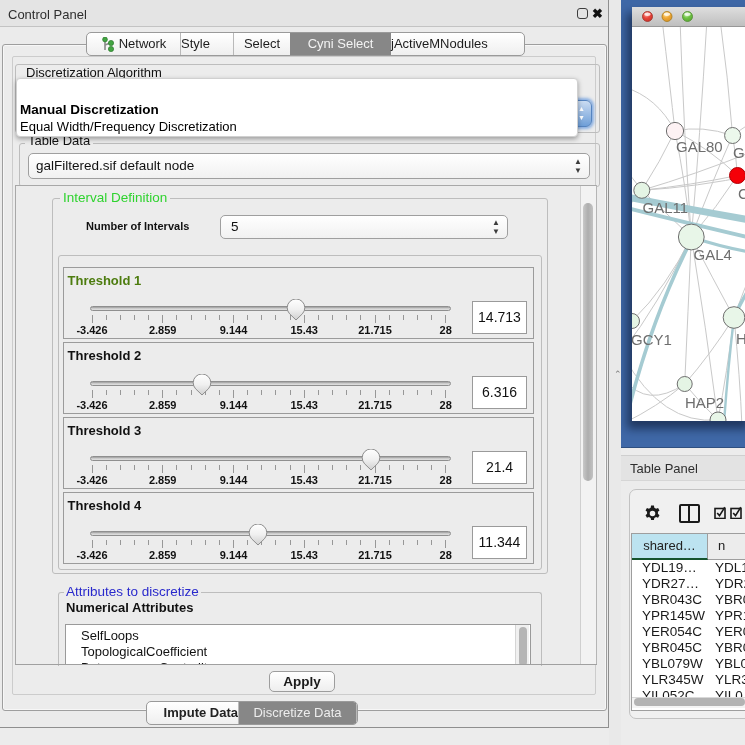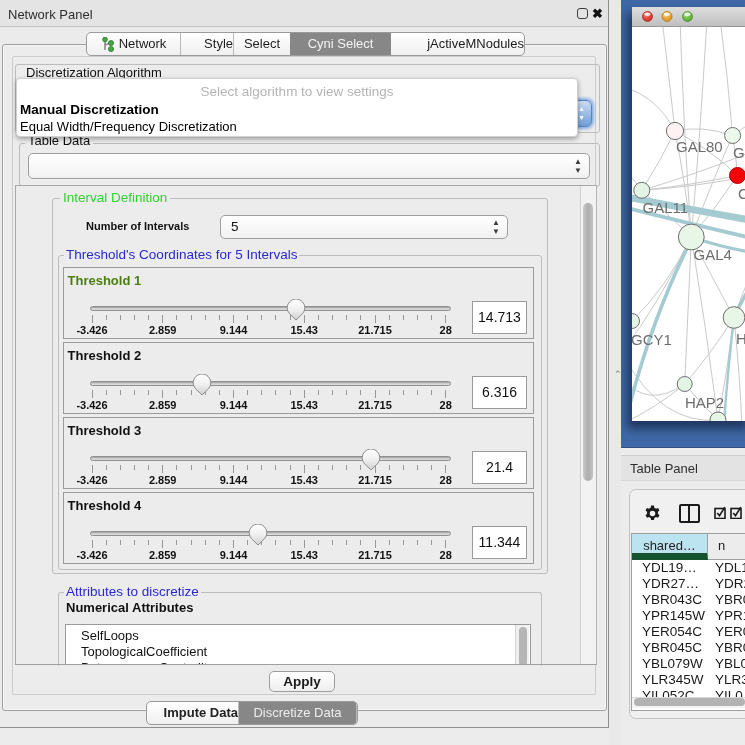--- a/index.html
+++ b/index.html
@@ -4,74 +4,74 @@
   * { margin:0; padding:0; box-sizing:content-box; }
   body { width:745px; height:745px; position:relative; overflow:hidden;
          font-family:"Liberation Sans", sans-serif; background:#ececec; }
   .abs { position:absolute; }
 </style></head>
 <body>
 
 <div class="abs" style="left:0;top:0;width:609px;height:728px;background:#ebebeb;border-right:1px solid #8f8f8f;border-bottom:1px solid #8f8f8f;box-sizing:border-box">
 
   <div class="abs" style="left:0;top:0;width:100%;height:27px;background:#e4e4e4;border-bottom:1px solid #c3c3c3;box-sizing:border-box">
-    <div class="abs" style="left:8px;top:7px;font-size:13px;color:#2e2e2e">Network Panel</div>
+    <div class="abs" style="left:8px;top:7px;font-size:13px;color:#2e2e2e">Control Panel</div>
     <div class="abs" style="left:577px;top:8px;width:9px;height:9px;border:1.8px solid #3d3d3d;border-radius:3px"></div>
     <div class="abs" style="left:592px;top:6px;font-size:13px;font-weight:bold;color:#111">✖</div>
   </div>
 
   <div class="abs" style="left:2px;top:44px;width:603px;height:665px;border:1px solid #9e9e9e;border-radius:3px;background:#ececec;box-shadow:inset 0 0 0 1px #f7f7f7"></div>
   <div class="abs" style="left:12px;top:56px;width:582px;height:637px;border:1px solid #cccccc;border-radius:2px"></div>
 
   <div class="abs" style="left:86px;top:32px;height:22px;display:flex;border:1px solid #9a9a9a;border-radius:5px;overflow:hidden;background:linear-gradient(#ffffff,#efefef);font-size:13px;color:#1c1c1c">
     <div style="width:93px;line-height:22px;display:flex;align-items:center;justify-content:center">
       <svg width="13" height="15" viewBox="0 0 13 15" style="margin-right:5px">
         <line x1="4" y1="3" x2="4" y2="13" stroke="#8a8a8a" stroke-width="1.6"></line>
         <line x1="4" y1="8" x2="9" y2="6" stroke="#8a8a8a" stroke-width="1.4"></line>
         <circle cx="4" cy="2.5" r="2.4" fill="#43a543" stroke="#2c7a2c" stroke-width="0.7"></circle>
         <circle cx="10" cy="6" r="2.6" fill="#43a543" stroke="#2c7a2c" stroke-width="0.7"></circle>
         <circle cx="10" cy="12" r="2.6" fill="#43a543" stroke="#2c7a2c" stroke-width="0.7"></circle>
       </svg>Network</div>
     <div style="width:1px;background:#b9b9b9"></div>
-    <div style="width:52px;line-height:22px;text-align:right">Style</div>
+    <div style="width:52px;line-height:22px;text-align:left">Style</div>
     <div style="width:1px;background:#b9b9b9"></div>
     <div style="width:56px;line-height:22px;text-align:center">Select</div>
     <div style="width:101px;line-height:22px;text-align:center;background:#878787;color:#f3f3f3">Cyni Select</div>
-    <div style="width:133px;line-height:22px;text-align:right">jActiveMNodules</div>
+    <div style="width:133px;line-height:22px;text-align:left">jActiveMNodules</div>
   </div>
 
   <div class="abs" style="left:15px;top:64px;width:583px;height:67px;border:1px solid #bdbdbd;border-radius:3px"></div>
   <div class="abs" style="left:23px;top:65px;font-size:13px;color:#111;background:#ececec;padding:0 3px">Discretization Algorithm</div>
 
   <div class="abs" style="left:572px;top:100px;width:20px;height:27px;border-radius:6px;background:linear-gradient(#cbdcf2,#6f9fd8);box-shadow:0 0 3px 2px rgba(120,165,225,0.85);border:1px solid #5584c0;box-sizing:border-box">
      <div class="abs" style="left:5px;top:3px;color:#fff;font-size:7px;line-height:9px">▲<br>▼</div>
   </div>
 
   <div class="abs" style="left:19px;top:143px;width:579px;height:42px;border:1px solid #bdbdbd;border-radius:3px"></div>
   <div class="abs" style="left:25px;top:133px;font-size:13px;color:#111;background:#ececec;padding:0 3px">Table Data</div>
   <div class="abs" style="left:28px;top:153px;width:562px;height:26px;border:1px solid #9f9f9f;border-radius:5px;background:linear-gradient(#ffffff,#f1f1f1);box-sizing:border-box">
+    <div class="abs" style="left:7px;top:4px;font-size:13.5px;color:#111">galFiltered.sif default node</div>
     <div class="abs" style="right:7px;top:3px;color:#3c3c3c;font-size:8px;line-height:9px;text-align:center">▲<br>▼</div>
   </div>
 
   <div class="abs" style="left:15px;top:185px;width:582px;height:480px;border:1px solid #a8a8a8;border-right:1px solid #b5b5b5;background:#ececec;box-sizing:border-box"></div>
 
   <div class="abs" style="left:580px;top:186px;width:16px;height:478px;background:#f2f2f2;border-left:1px solid #cfcfcf;box-sizing:border-box"></div>
   <div class="abs" style="left:583px;top:203px;width:10px;height:278px;border-radius:5px;background:linear-gradient(90deg,#c8c8c8,#adadad 50%,#c2c2c2)"></div>
 
   <div class="abs" style="left:52px;top:198px;width:494px;height:374px;border:1px solid #bdbdbd;border-radius:3px"></div>
   <div class="abs" style="left:60px;top:190px;font-size:13.5px;color:#2fd32f;background:#ececec;padding:0 3px">Interval Definition</div>
 
   <div class="abs" style="left:86px;top:220px;font-size:11px;font-weight:bold;color:#111">Number of Intervals</div>
   <div class="abs" style="left:220px;top:215px;width:288px;height:24px;border:1px solid #9f9f9f;border-radius:5px;background:linear-gradient(#ffffff,#f1f1f1);box-sizing:border-box">
     <div class="abs" style="left:10px;top:3px;font-size:13.5px;color:#111">5</div>
     <div class="abs" style="right:7px;top:2px;color:#3c3c3c;font-size:8px;line-height:9px;text-align:center">▲<br>▼</div>
   </div>
 
   <div class="abs" style="left:58px;top:255px;width:482px;height:313px;border:1px solid #bdbdbd;border-radius:3px"></div>
-  <div class="abs" style="left:64px;top:247px;font-size:13.5px;color:#2929cc;background:#ececec;padding:0 2px">Threshold's Coordinates for 5 Intervals</div>
 
 <div style="position:absolute;left:62.5px;top:267px;width:469px;height:70px;border:1px solid #9b9b9b;background:#ececec">
   <div style="position:absolute;left:4px;top:5px;font-size:13px;font-weight:bold;color:#4d7c0f">Threshold 1</div>
   <div style="position:absolute;left:26.5px;top:37.5px;width:361px;height:5px;border-radius:3px;background:linear-gradient(#9a9a9a,#c9c9c9 45%,#e3e3e3);border:1px solid #8f8f8f;box-sizing:border-box"></div>
   <div style="position:absolute;left:28.0px;top:47px;width:1px;height:8px;background:#979797"></div>
       <div style="position:absolute;left:42.1px;top:47px;width:1px;height:5px;background:#979797"></div>
       <div style="position:absolute;left:56.3px;top:47px;width:1px;height:5px;background:#979797"></div>
       <div style="position:absolute;left:70.4px;top:47px;width:1px;height:5px;background:#979797"></div>
       <div style="position:absolute;left:84.6px;top:47px;width:1px;height:5px;background:#979797"></div>
       <div style="position:absolute;left:98.7px;top:47px;width:1px;height:8px;background:#979797"></div>
@@ -271,21 +271,20 @@
 
   <div class="abs" style="left:146px;top:701px;height:22px;display:flex;border:1px solid #9a9a9a;border-radius:5px;overflow:hidden;background:linear-gradient(#ffffff,#efefef);font-size:13px;color:#1c1c1c">
     <div style="width:91px;line-height:22px;text-align:right;font-weight:bold;color:#222">Impute Data</div>
     <div style="width:1px;background:#b9b9b9"></div>
     <div style="width:117px;line-height:22px;text-align:center;background:#878787;color:#ededed">Discretize Data</div>
     <div style="width:1px;background:#b9b9b9"></div>
   </div>
 </div>
 
 <div class="abs" style="left:16px;top:78px;width:562px;height:59px;background:#fff;border:1px solid #d0d0d0;border-radius:4px;box-shadow:0 2px 5px rgba(0,0,0,0.35);box-sizing:border-box">
-  <div class="abs" style="left:0;top:5px;width:100%;text-align:center;font-size:13.5px;color:#b4b4b4">Select algorithm to view settings</div>
   <div class="abs" style="left:3px;top:23px;font-size:13.5px;font-weight:bold;color:#000">Manual Discretization</div>
   <div class="abs" style="left:3px;top:40px;font-size:13px;color:#000">Equal Width/Frequency Discretization</div>
 </div>
 
 <div class="abs" style="left:609px;top:0;width:12px;height:745px;background:#e9e9e9"></div>
 <div class="abs" style="left:614px;top:369px;font-size:9px;color:#777">⌃</div>
 
 <div class="abs" style="left:621px;top:0;width:124px;height:448px;background:#3f68a7;overflow:hidden;border-bottom:1px solid #2e4f80;box-sizing:border-box">
 
   <div class="abs" style="left:11px;top:7px;width:120px;height:414px;background:#fff;box-shadow:-4px 7px 9px 1px rgba(8,16,38,0.55)">
@@ -401,21 +400,21 @@
 <svg class="abs" width="30" height="13" viewBox="0 0 30 13" style="left:714px;top:506px">
   <g fill="none" stroke="#1a1a1a" stroke-width="1.6">
     <rect x="1" y="2.5" width="10" height="10"></rect>
       <path d="M3.2 7 l2.3 2.6 L10.8 1.2"></path>
     <rect x="17" y="2.5" width="10" height="10"></rect>
       <path d="M19.2 7 l2.3 2.6 L26.8 1.2"></path>
   </g>
 </svg>
 
 <div class="abs" style="left:631px;top:533px;width:114px;height:178px;background:#fff;border:1px solid #9e9e9e;border-right:none;box-sizing:border-box;overflow:hidden">
-  <div class="abs" style="left:0;top:0;width:76px;height:26px;background:#bce3f0;border-right:1px solid #9e9e9e;border-bottom:7px solid #14532d;box-sizing:border-box;text-align:center;line-height:24px;font-size:13px;color:#222">shared…</div>
+  <div class="abs" style="left:0;top:0;width:76px;height:26px;background:#bce3f0;border-right:1px solid #9e9e9e;border-bottom:2px solid #14532d;box-sizing:border-box;text-align:center;line-height:24px;font-size:13px;color:#222">shared…</div>
   <div class="abs" style="left:76px;top:0;width:40px;height:26px;background:#ececec;border-bottom:1px solid #9e9e9e;box-sizing:border-box;line-height:24px;font-size:13px;color:#222;padding-left:10px">n</div>
 </div>
 <div style="position:absolute;left:642px;top:560px;width:70px;height:16px;font-size:13.5px;color:#1a1a1a;white-space:nowrap">YDL19…</div>
 <div style="position:absolute;left:715px;top:560px;width:40px;height:16px;font-size:13.5px;color:#1a1a1a;white-space:nowrap">YDL1</div>
 <div style="position:absolute;left:642px;top:576px;width:70px;height:16px;font-size:13.5px;color:#1a1a1a;white-space:nowrap">YDR27…</div>
 <div style="position:absolute;left:715px;top:576px;width:40px;height:16px;font-size:13.5px;color:#1a1a1a;white-space:nowrap">YDR2</div>
 <div style="position:absolute;left:642px;top:592px;width:70px;height:16px;font-size:13.5px;color:#1a1a1a;white-space:nowrap">YBR043C</div>
 <div style="position:absolute;left:715px;top:592px;width:40px;height:16px;font-size:13.5px;color:#1a1a1a;white-space:nowrap">YBR0</div>
 <div style="position:absolute;left:642px;top:608px;width:70px;height:16px;font-size:13.5px;color:#1a1a1a;white-space:nowrap">YPR145W</div>
 <div style="position:absolute;left:715px;top:608px;width:40px;height:16px;font-size:13.5px;color:#1a1a1a;white-space:nowrap">YPR1</div>

